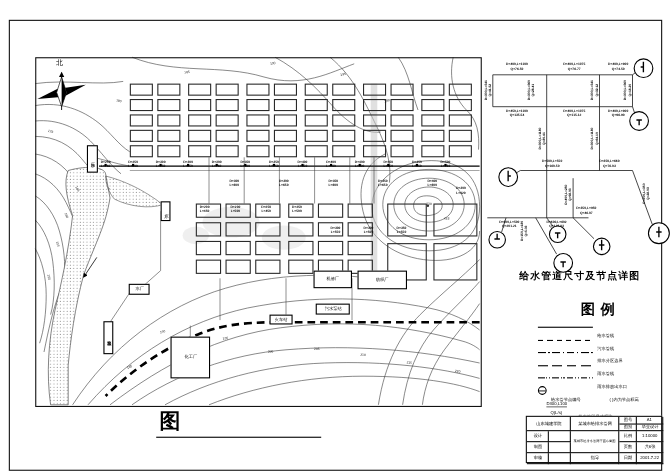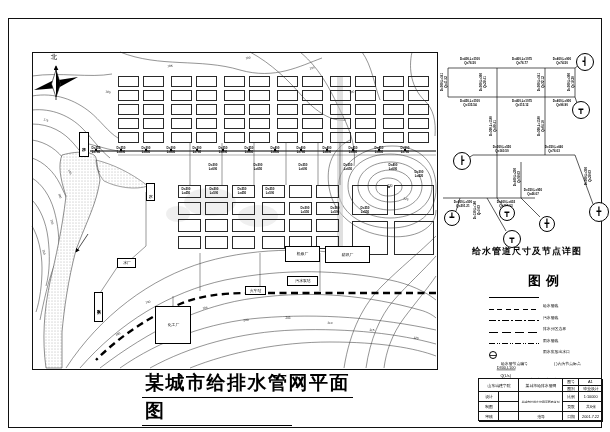--- a/index.html
+++ b/index.html
@@ -219,21 +219,20 @@
   </div>
   <div id="legend-notes">
     <span class="s o-l">注:管径D以mm计,管长L以m计;</span>
     <span class="s o-l">流量Q以L/s计,标高以m计。</span>
   </div>
 </div>
 
 <div id="detail-caption">给水管道尺寸及节点详图</div>
 
 <div id="main-title">
-  <div class="l1">某城市给排水管网平面</div>
   <div class="l2">图</div>
 </div>
 
 <div id="titleblock">
   <div class="cell" style="left:0;top:0;width:40px;height:13px">
         <span class="s">山东城建学院</span>
       </div>
   <div class="cell" style="left:40px;top:0;width:44px;height:13px">
         <span class="s">某城市给排水管网</span>
       </div>

